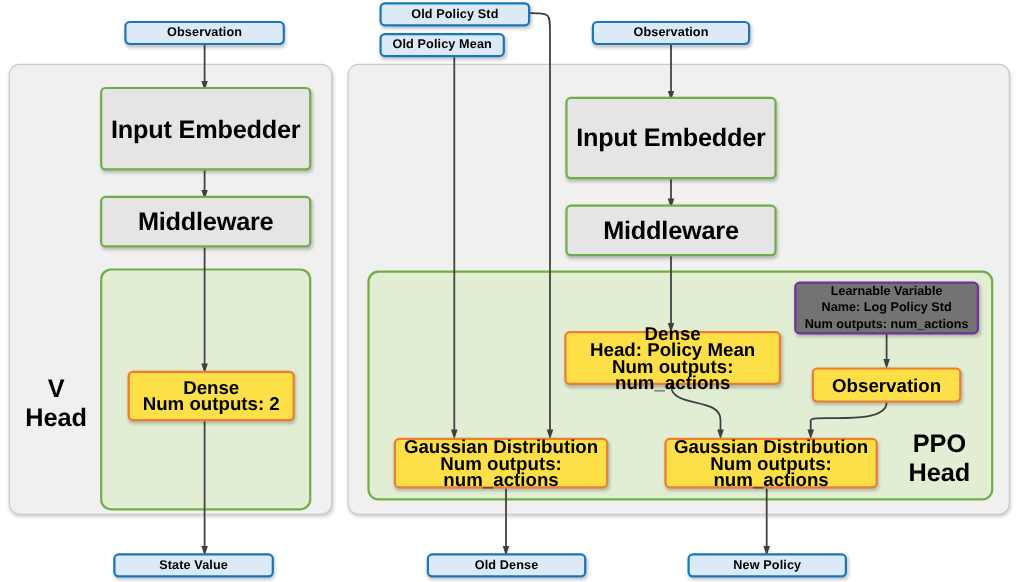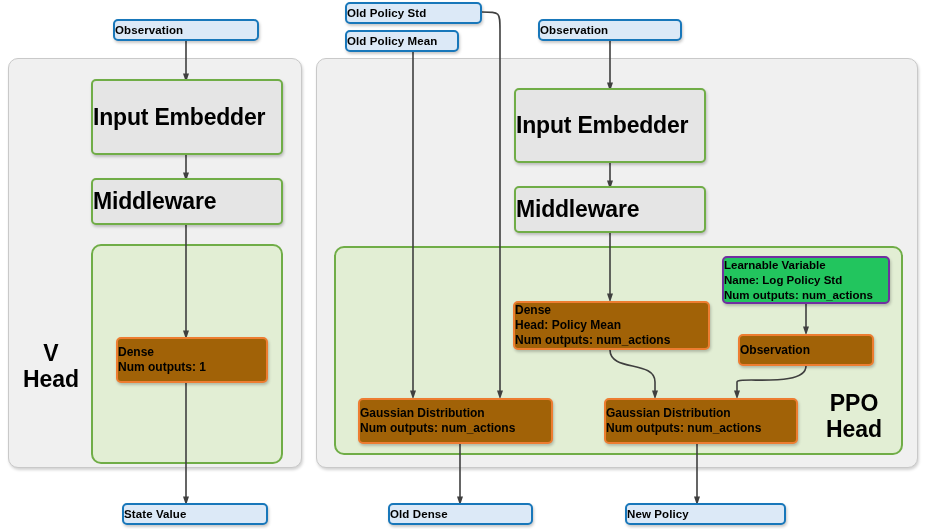--- a/index.html
+++ b/index.html
@@ -16,41 +16,41 @@
   }
   
   .subgroup-panel{
     background:#e2eed4;
     border:2px solid #70ad47;
     border-radius:10px;
   }
 
   
   .node{
-    display:flex;flex-direction:column;align-items:flex-start;justify-content:center;
+    display:flex;flex-direction:column;align-items:center;justify-content:center;
     text-align:center;border-radius:4px;color:#000;
     box-shadow:1px 2px 3px rgba(0,0,0,.22);
   }
   .node .ttl{font-weight:bold;}
   .node .sub{font-weight:bold;}
 
   .io-node{
     background:#dce9f7;border:2px solid #1877ba;border-radius:5px;
     font-size:11.5px;font-weight:bold;letter-spacing:.1px;
   }
   .proc-node{
     background:#e5e5e5;border:2px solid #70ad47;border-radius:5px;
   }
   .proc-node .ttl{font-size:23px;font-weight:bold;letter-spacing:-.2px;}
   .op-node{
-    background:#a16207;border:2px solid #ed7d31;border-radius:5px;
-    font-size:12px;line-height:15px;
+    background:#fde047;border:2px solid #ed7d31;border-radius:5px;
+    font-size:17px;line-height:15px;
   }
   .var-node{
-    background:#22c55e;border:2px solid #7030a0;border-radius:5px;
+    background:#737373;border:2px solid #7030a0;border-radius:5px;
     font-size:11.5px;line-height:15px;
   }
 
   
   .head-label{
     font-size:23px;font-weight:bold;line-height:26px;text-align:center;color:#000;
   }
 
   
   #wires{position:absolute;left:0;top:0;width:931px;height:529px;pointer-events:none;}
@@ -122,21 +122,21 @@
   <div class="abs node proc-node" style="left:91px;top:79px;width:192px;height:76px;">
     <span class="ttl">Input Embedder</span>
   </div>
 
   <div class="abs node proc-node" style="left:91px;top:178px;width:192px;height:47px;">
     <span class="ttl">Middleware</span>
   </div>
 
   <div class="abs node op-node" style="left:116px;top:337px;width:152px;height:46px;">
     <span class="ttl">Dense</span>
-    <span class="sub">Num outputs: 1</span>
+    <span class="sub">Num outputs: 2</span>
   </div>
 
   <div class="abs head-label" style="left:812px;top:390px;width:84px;">
     <div>PPO</div>
     <div>Head</div>
   </div>
 
   <div class="abs node proc-node" style="left:514px;top:88px;width:192px;height:75px;">
     <span class="ttl">Input Embedder</span>
   </div>
@@ -164,25 +164,25 @@
   <div class="abs node op-node" style="left:358px;top:398px;width:195px;height:46px;">
     <span class="ttl">Gaussian Distribution</span>
     <span class="sub">Num outputs: num_actions</span>
   </div>
 
   <div class="abs node op-node" style="left:604px;top:398px;width:194px;height:46px;">
     <span class="ttl">Gaussian Distribution</span>
     <span class="sub">Num outputs: num_actions</span>
   </div>
 
-  <div class="abs node io-node" style="left:122px;top:503px;width:146px;height:22px;">
+  <div class="abs node io-node" style="left:103px;top:503px;width:146px;height:22px;">
     <span class="ttl">State Value</span>
   </div>
 
   <div class="abs node io-node" style="left:388px;top:503px;width:145px;height:22px;">
     <span class="ttl">Old Dense</span>
   </div>
 
-  <div class="abs node io-node" style="left:625px;top:503px;width:161px;height:22px;">
+  <div class="abs node io-node" style="left:625px;top:503px;width:145px;height:22px;">
     <span class="ttl">New Policy</span>
   </div>
 
 </div>
 
 </body></html>

